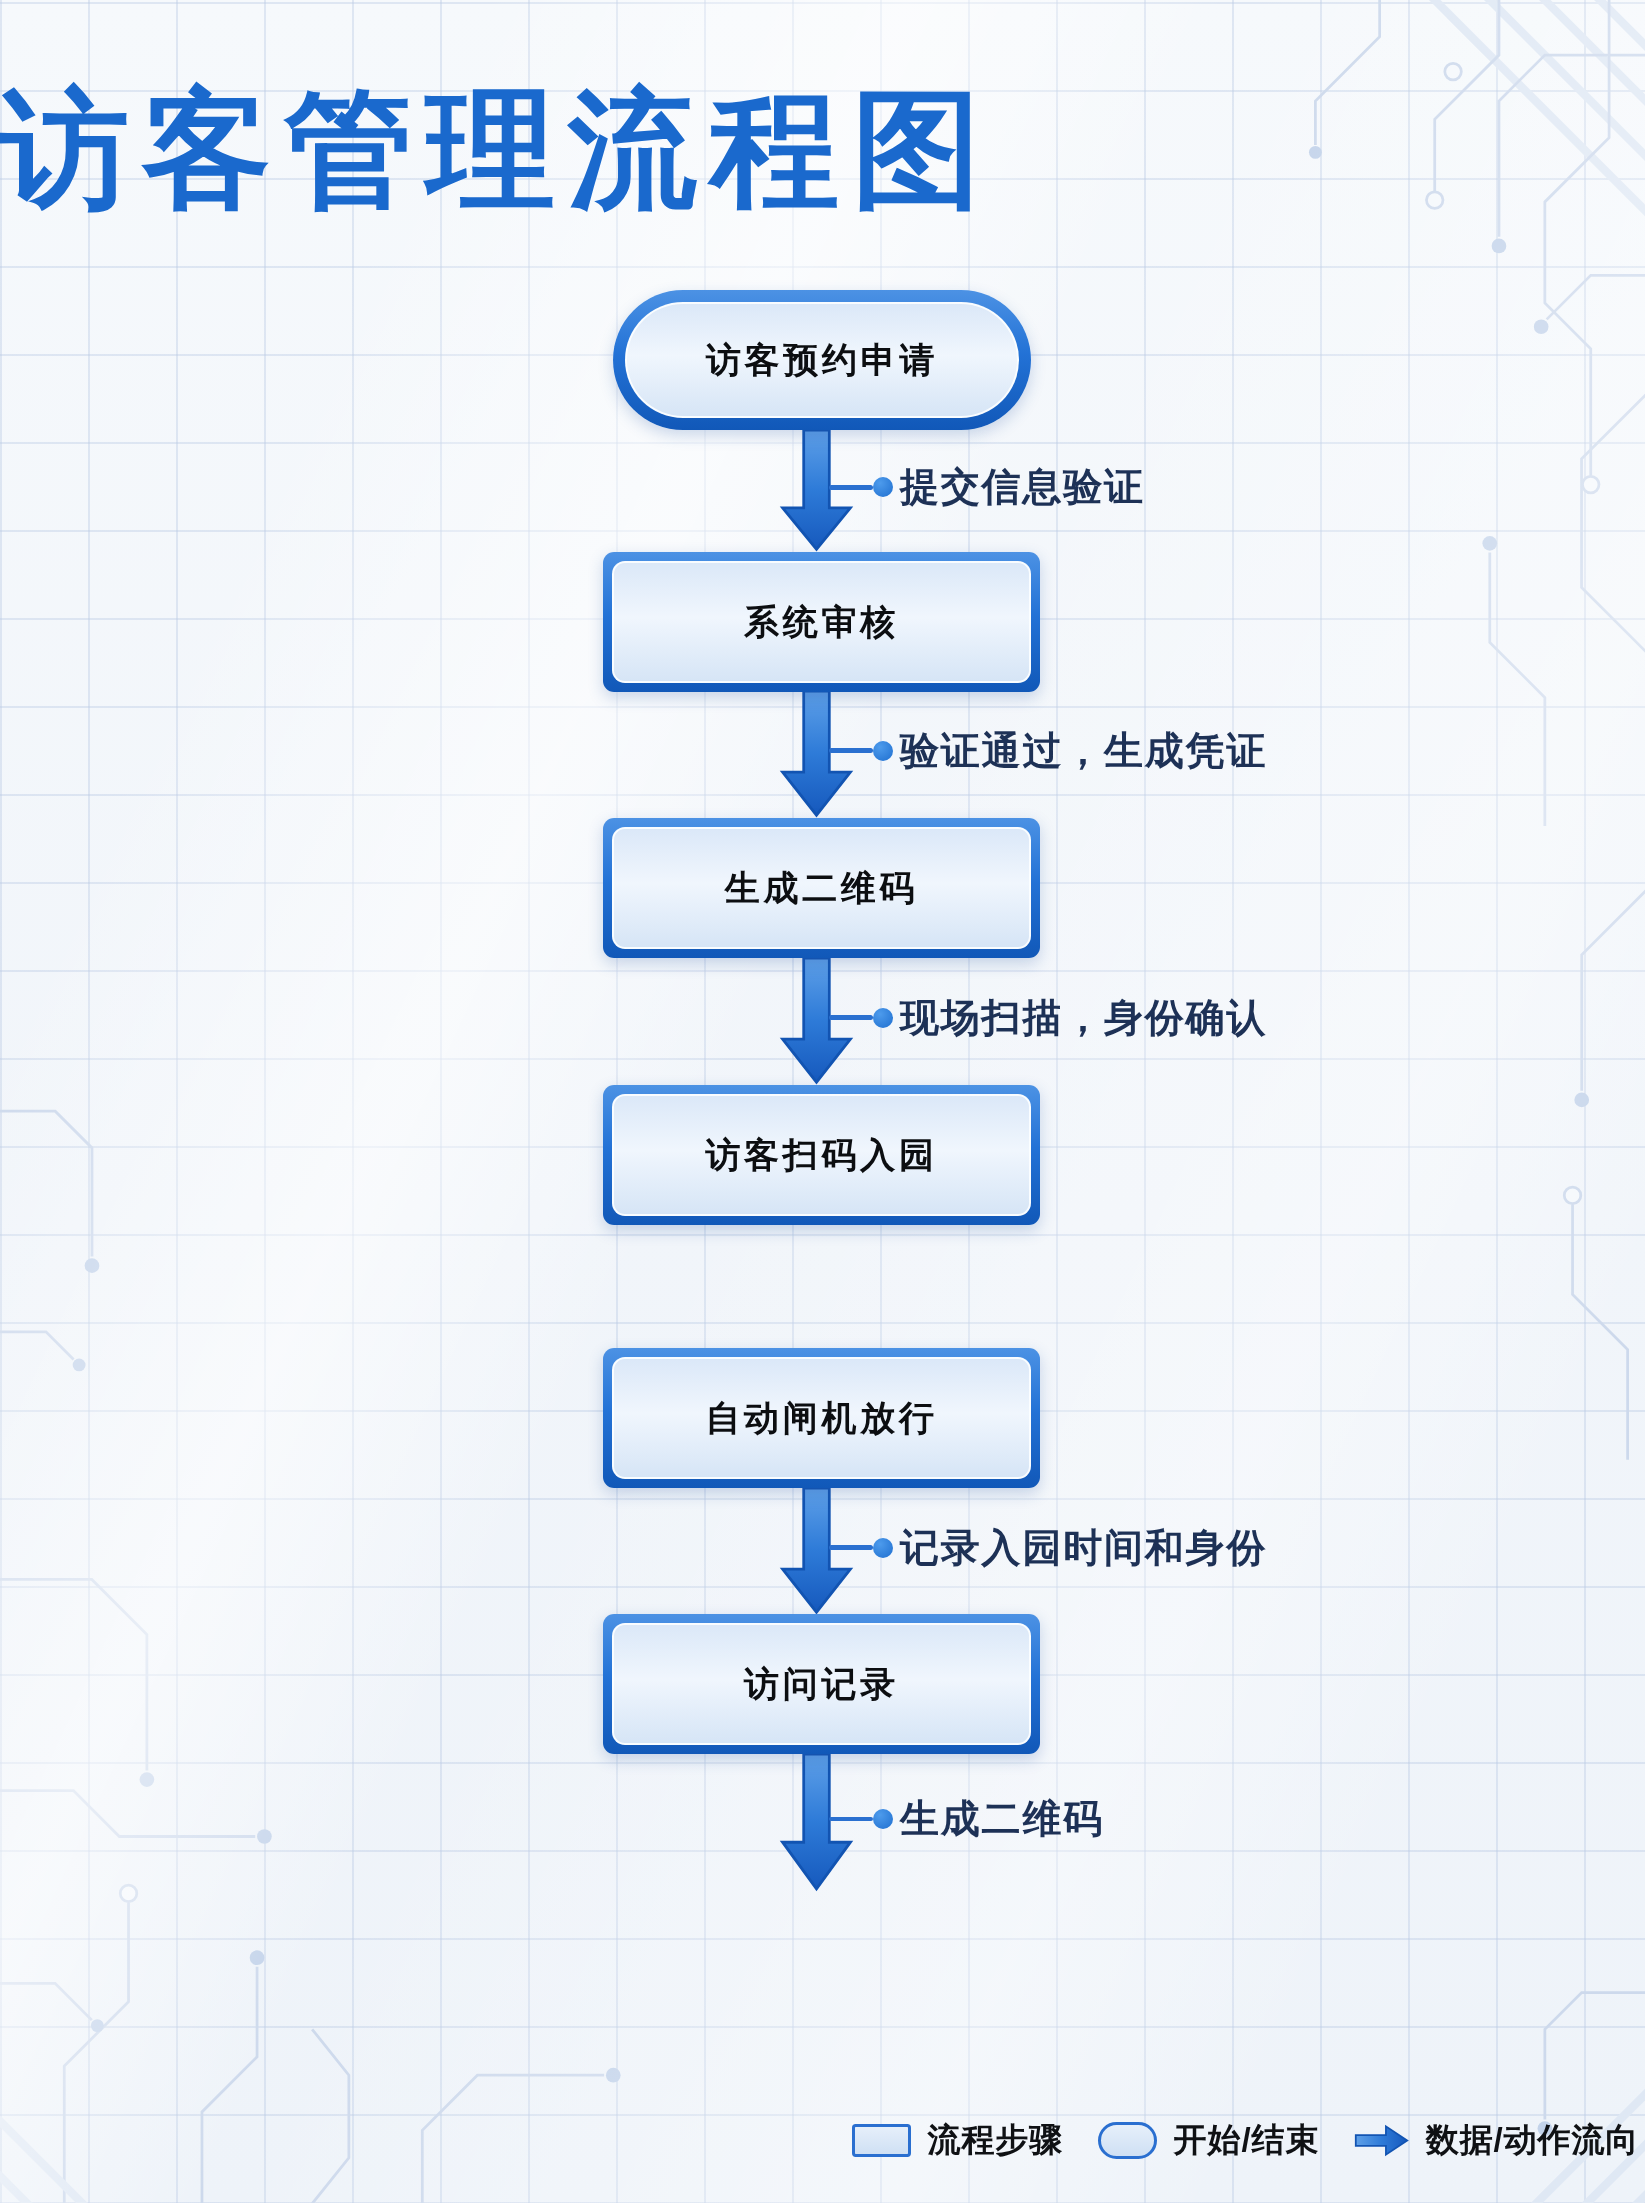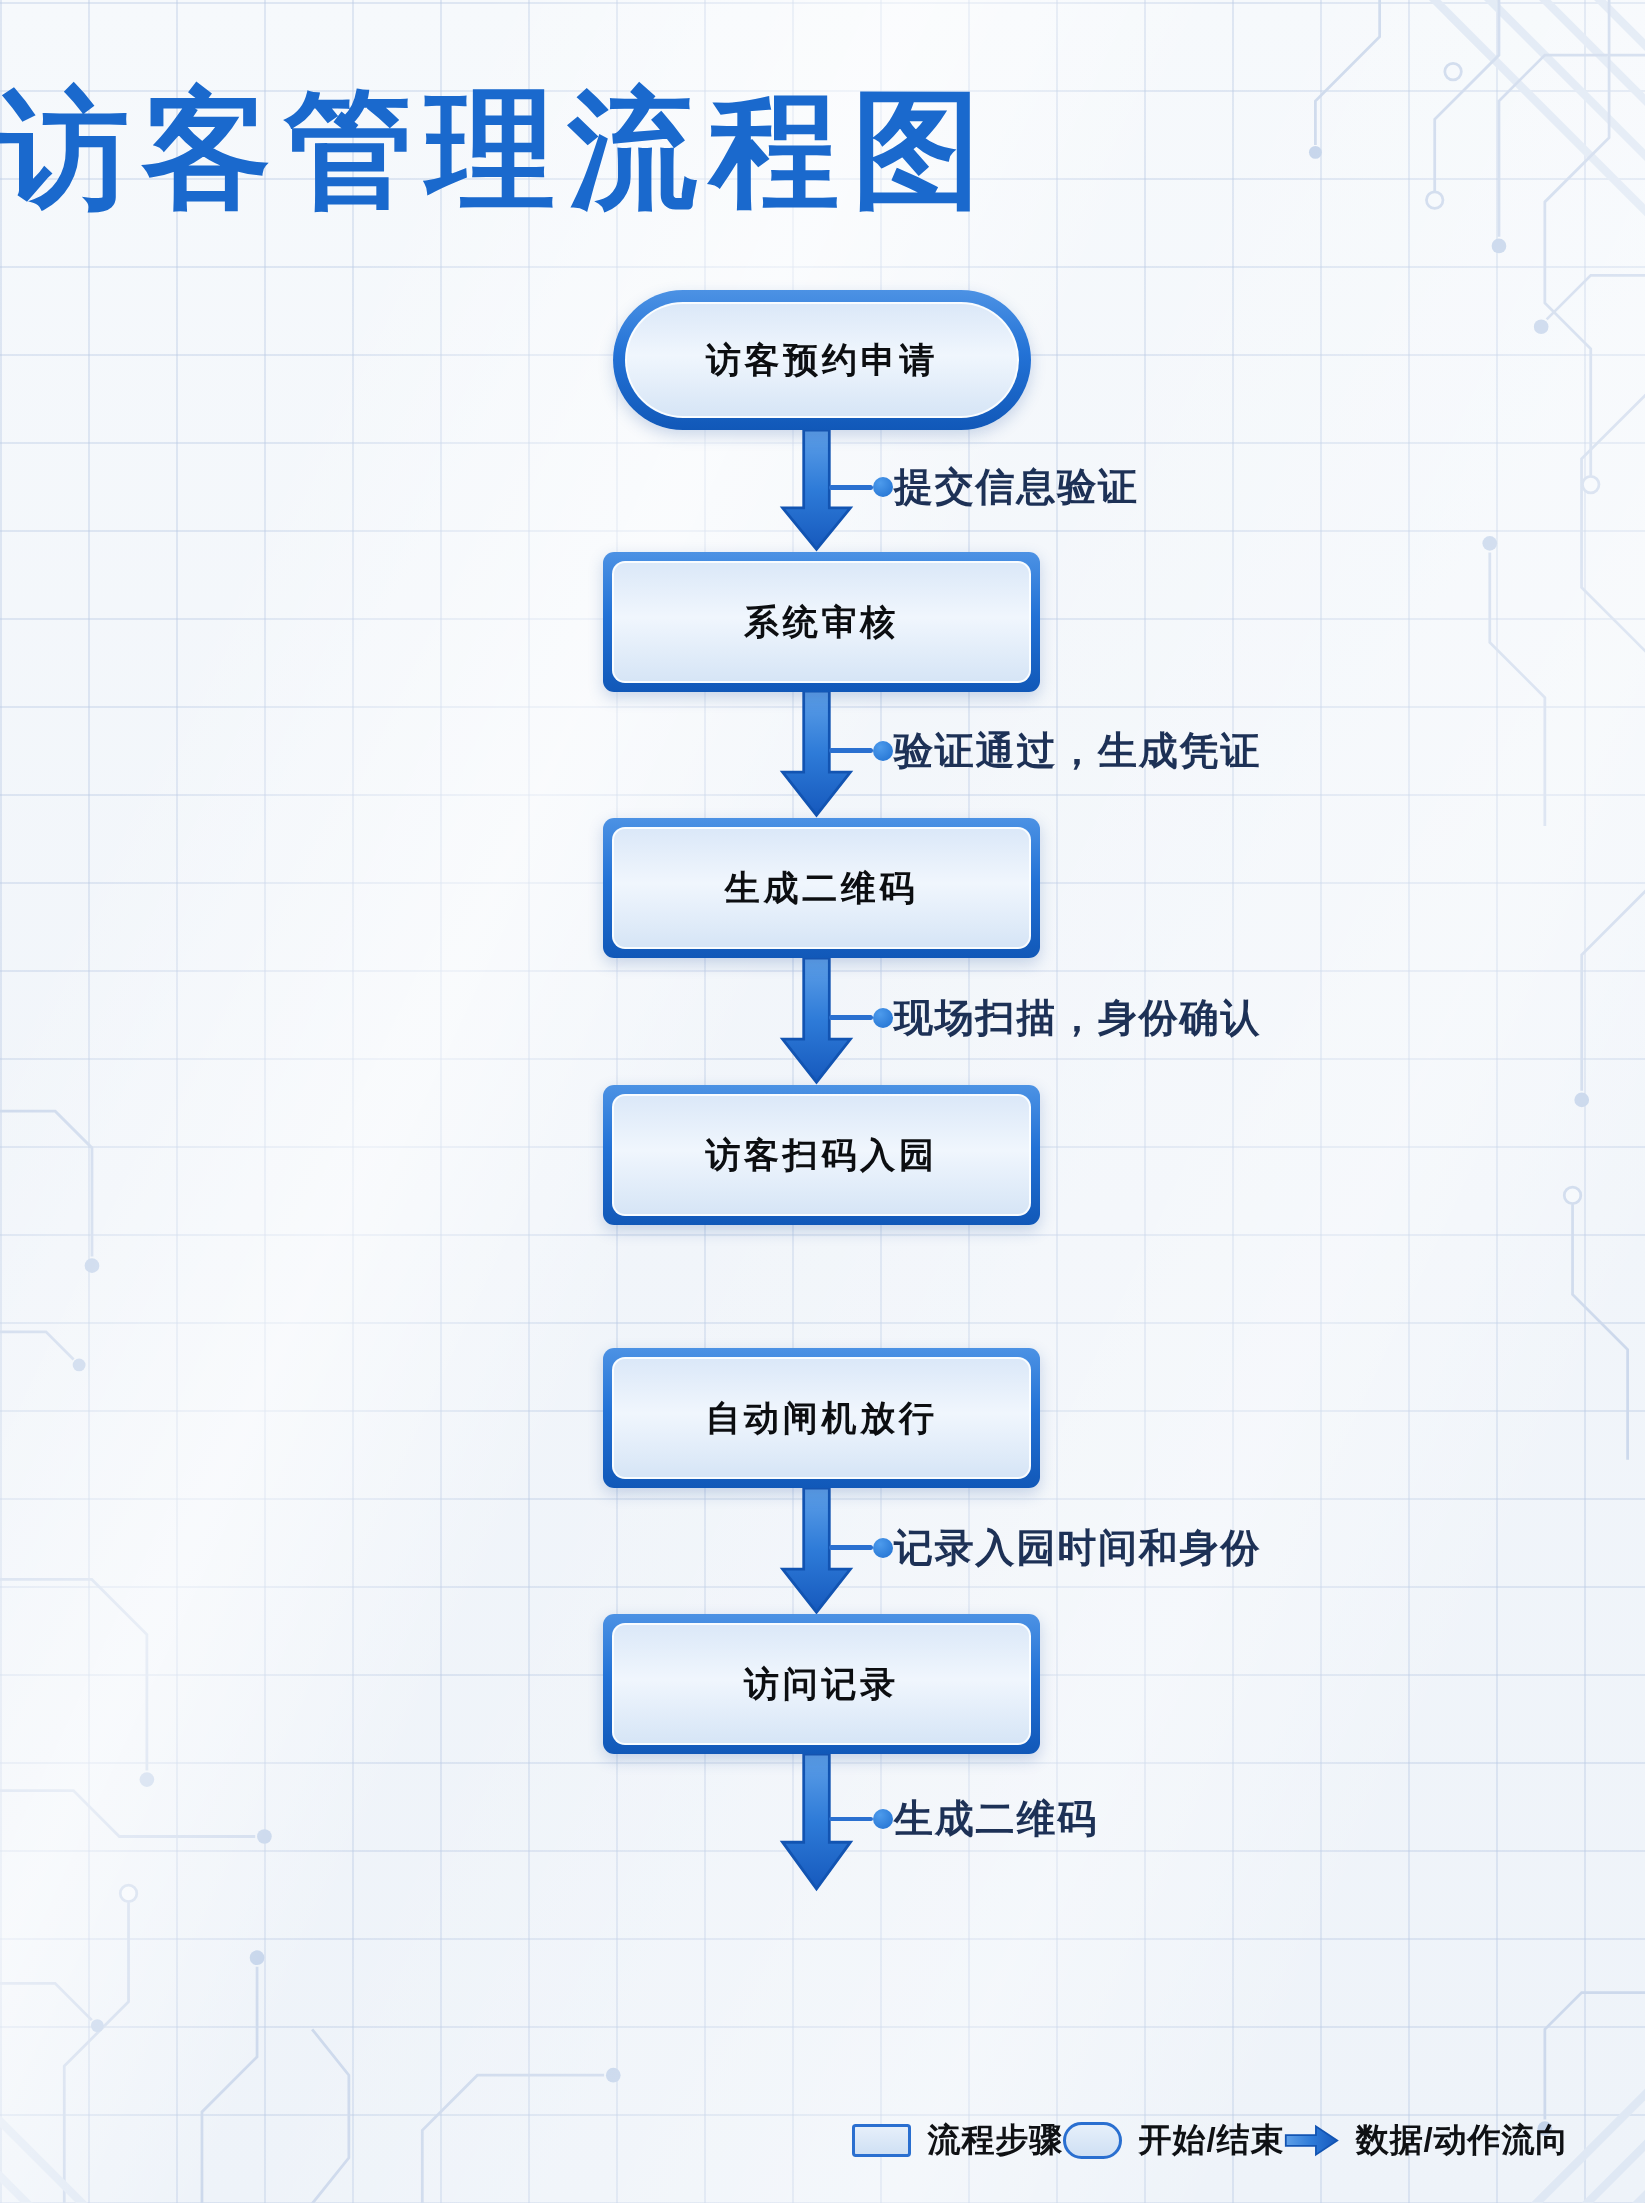--- a/index.html
+++ b/index.html
@@ -48,24 +48,24 @@
   }
   .pill .node-inner{border-radius:73px;}
   .node-label{font-size:35px;font-weight:700;color:#0c0e11;letter-spacing:3.7px;}
 
   
   .edge{position:absolute;z-index:1;left:0;width:1646px;}
   .edge-arrow{position:absolute;left:779px;top:0;width:75px;height:100%;}
   .edge-note{position:absolute;left:829px;top:calc(47% - 20px);height:40px;display:flex;align-items:center;}
   .edge-tail{width:44px;height:4.6px;border-radius:2.8px;background:#2a70d0;}
   .edge-dot{width:20px;height:20px;border-radius:50%;background:radial-gradient(circle at 35% 30%,#4d9bec,#1f6fd0);}
-  .edge-label{margin-left:1px;font-size:39px;font-weight:700;color:#1d3156;letter-spacing:1.8px;white-space:nowrap;}
-
-  
-  .legend{position:absolute;z-index:2;left:852px;top:2118px;height:44px;display:flex;align-items:center;}
+  .edge-label{margin-left:7px;font-size:39px;font-weight:700;color:#1d3156;letter-spacing:1.8px;white-space:nowrap;}
+
+  
+  .legend{position:absolute;z-index:2;left:852px;top:2118px;height:44px;display:flex;align-items:center;gap:35px;}
   .legend-item{display:flex;align-items:center;gap:16.5px;}
   .sw-rect{width:59px;height:33px;box-sizing:border-box;border:3.7px solid #2a6fd0;border-radius:3.7px;
     background:linear-gradient(180deg,#e6effa,#cfe0f4);}
   .sw-pill{width:59px;height:37px;box-sizing:border-box;border:3.7px solid #2a6fd0;border-radius:20px;
     background:linear-gradient(180deg,#e6effa,#cfe0f4);}
   .legend-label{font-size:33px;font-weight:700;color:#0f1114;letter-spacing:0.9px;white-space:nowrap;}
 </style>
 </head>
 <body>
 

